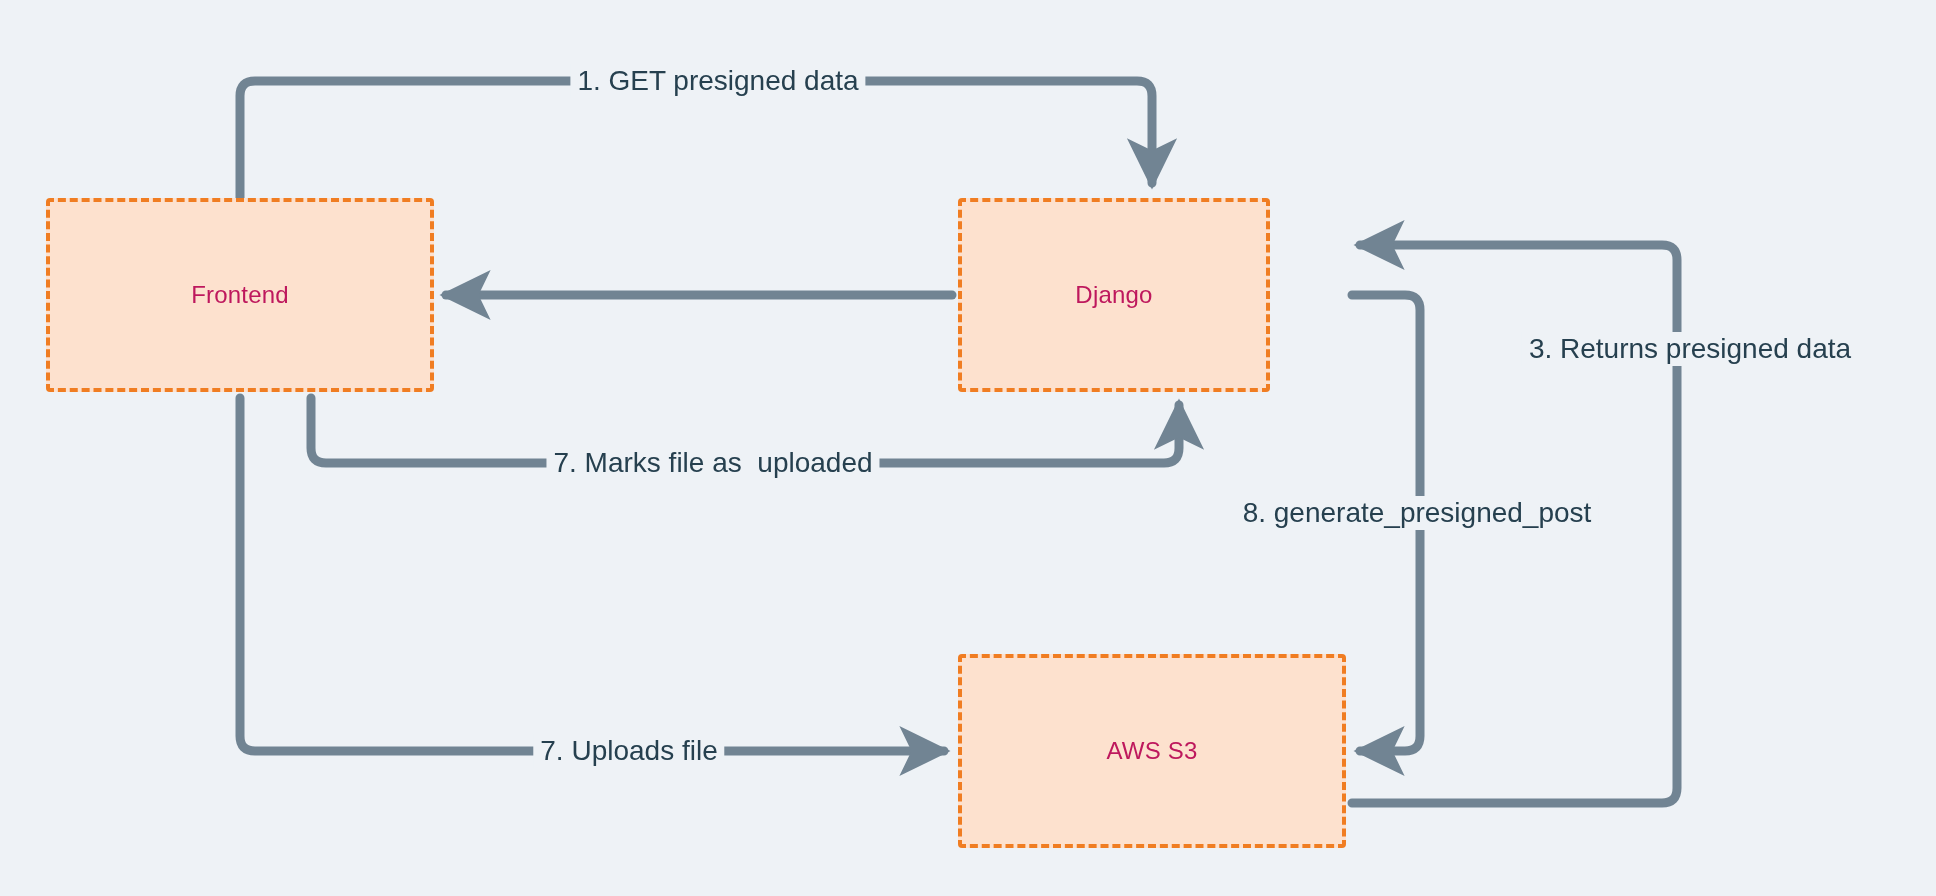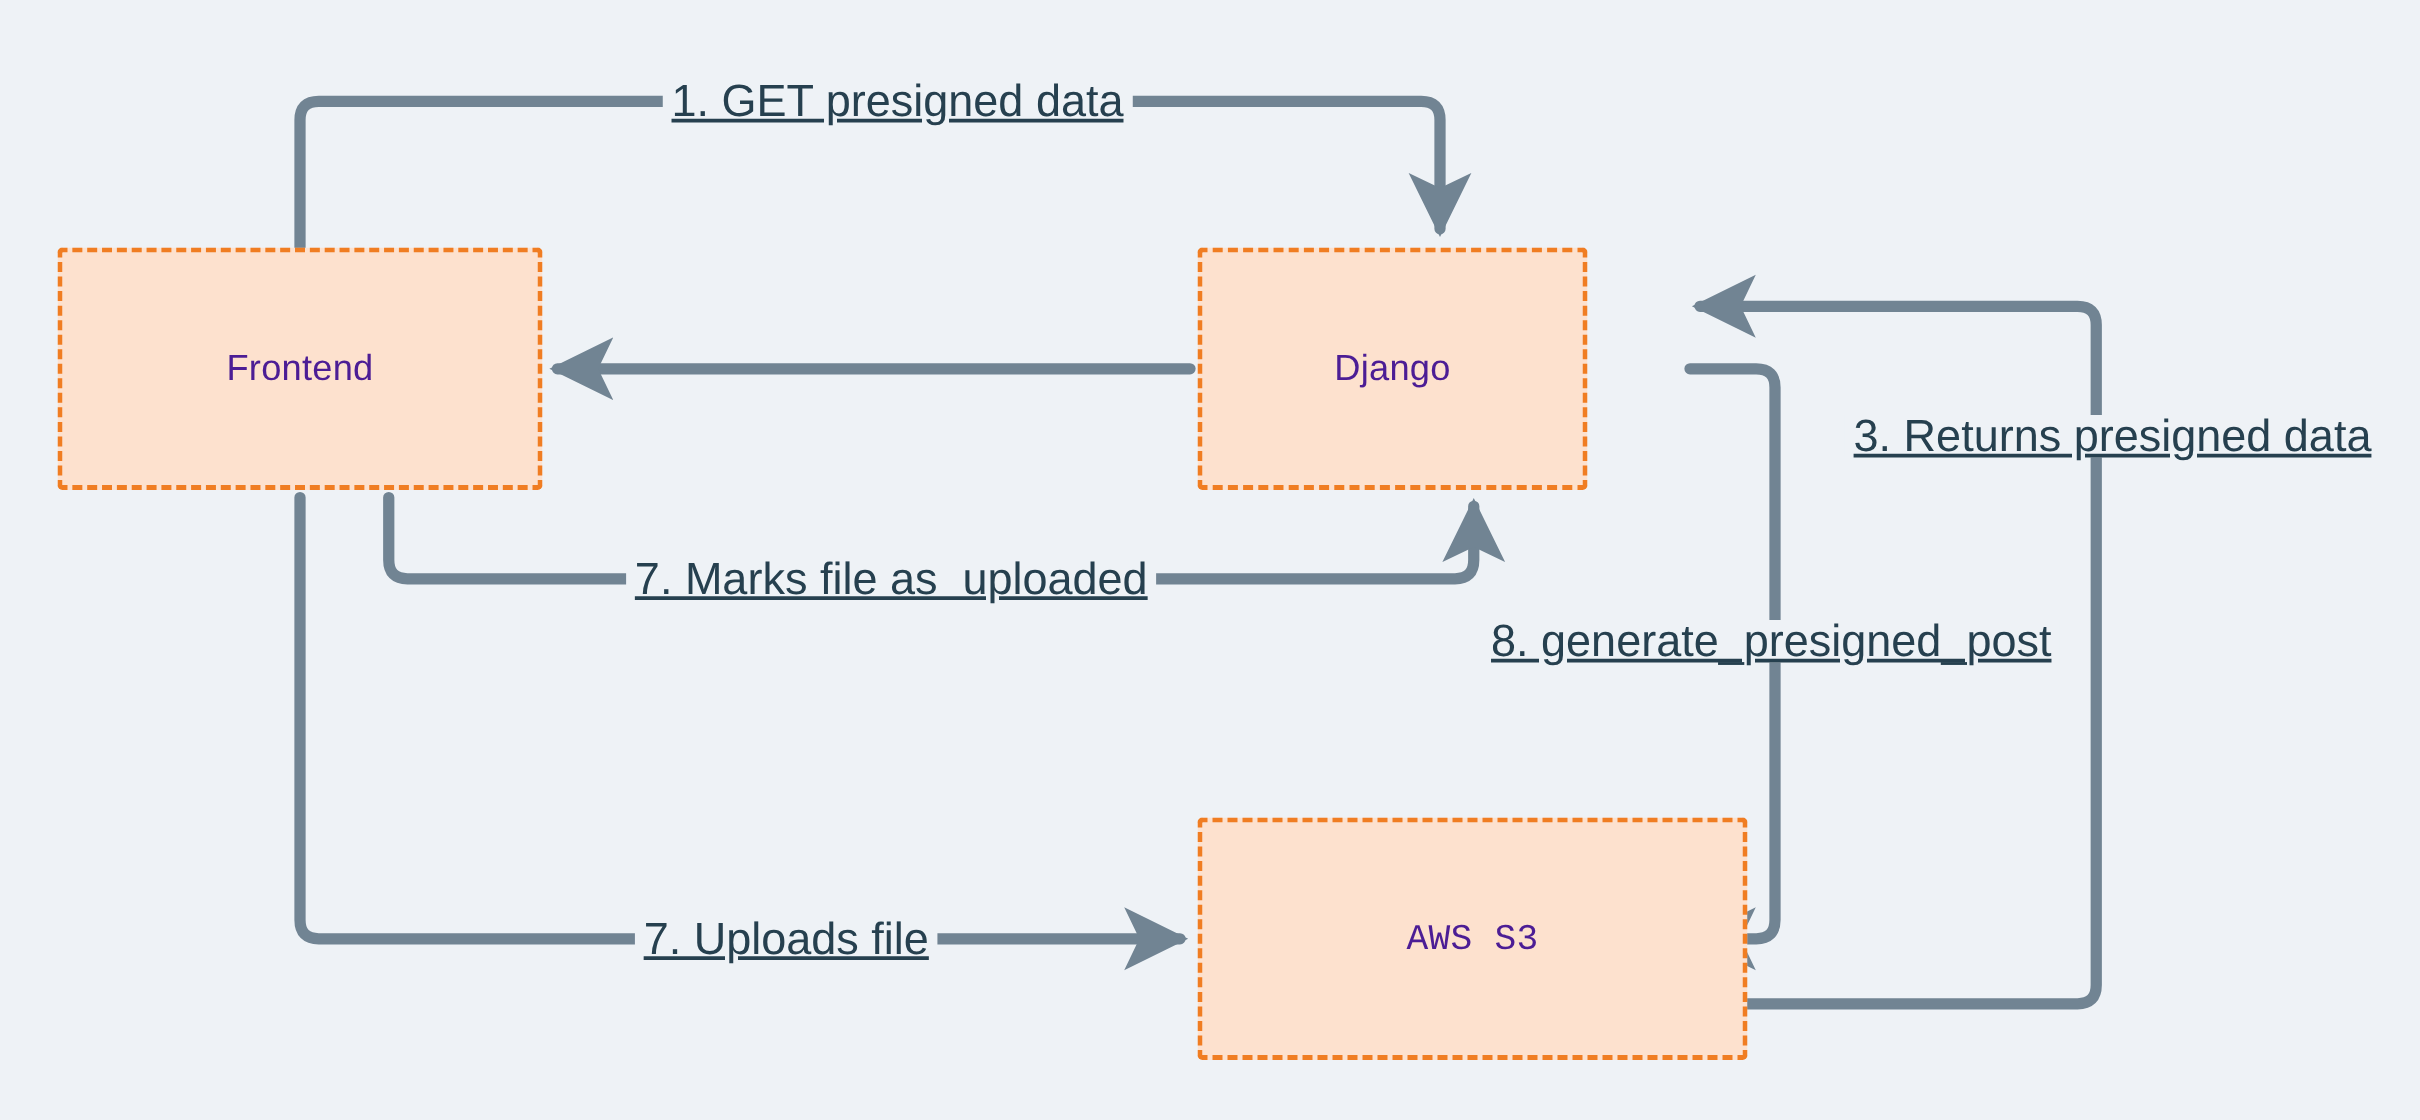--- a/index.html
+++ b/index.html
@@ -29,36 +29,35 @@
     box-sizing: border-box;
     background: #fde1ce;
     border: 4px dashed #f07d22;
     border-radius: 4px;
     display: flex;
     align-items: center;
     justify-content: center;
     z-index: 3;
   }
   .node-label {
-    font-size: 29px;
-    color: #4c1d95;
+    font-size: 24px;
+    color: #be185d;
     letter-spacing: 0.2px;
     white-space: pre;
   }
   .edge-label {
     position: absolute;
     z-index: 4;
-    font-size: 36px;
+    font-size: 28px;
     color: #26404f;
     background: #eef2f6;
     padding: 0 7px;
     white-space: pre;
     line-height: 34px;
     transform: translate(-50%, -50%);
-    text-decoration: underline;
   }
 </style>
 </head>
 <body>
 
 <div id="canvas">
 
   <svg id="wires" viewBox="0 0 1936 896" xmlns="http://www.w3.org/2000/svg">
     <defs>
       <marker id="arrow" viewBox="0 0 12 12" refX="9.6" refY="6" markerWidth="6.2" markerHeight="6.2" orient="auto-start-reverse">
@@ -80,21 +79,21 @@
   </svg>
 
   <div class="node" style="left:46px; top:198px; width:388px; height:194px;">
     <span class="node-label">Frontend</span>
   </div>
 
   <div class="node" style="left:958px; top:198px; width:312px; height:194px;">
     <span class="node-label">Django</span>
   </div>
 
-  <div class="node" style="left:958px; top:654px; width:440px; height:194px;font-family:Liberation Mono, monospace;">
+  <div class="node" style="left:958px; top:654px; width:388px; height:194px;">
     <span class="node-label">AWS S3</span>
   </div>
 
   <div class="edge-label" style="left:718px; top:81px;">1. GET presigned data</div>
 
   <div class="edge-label" style="left:1417px; top:513px;">8. generate_presigned_post</div>
 
   <div class="edge-label" style="left:1690px; top:349px;">3. Returns presigned data</div>
 
 

